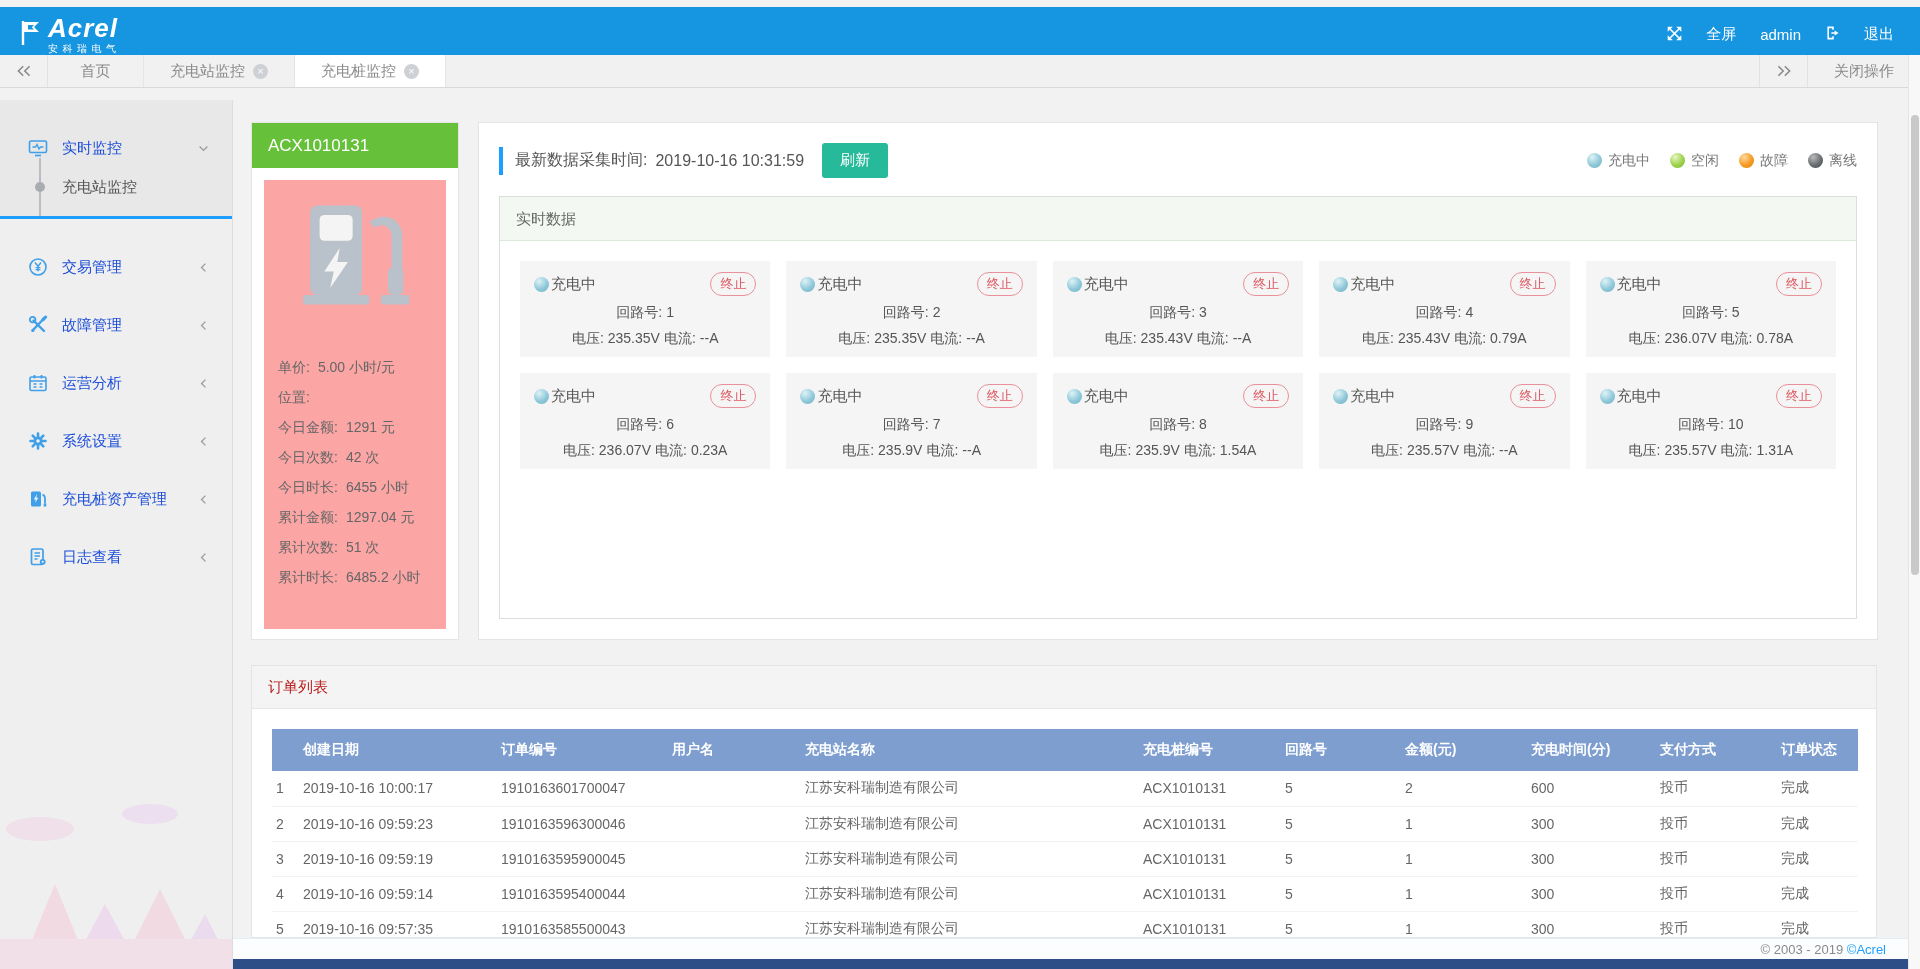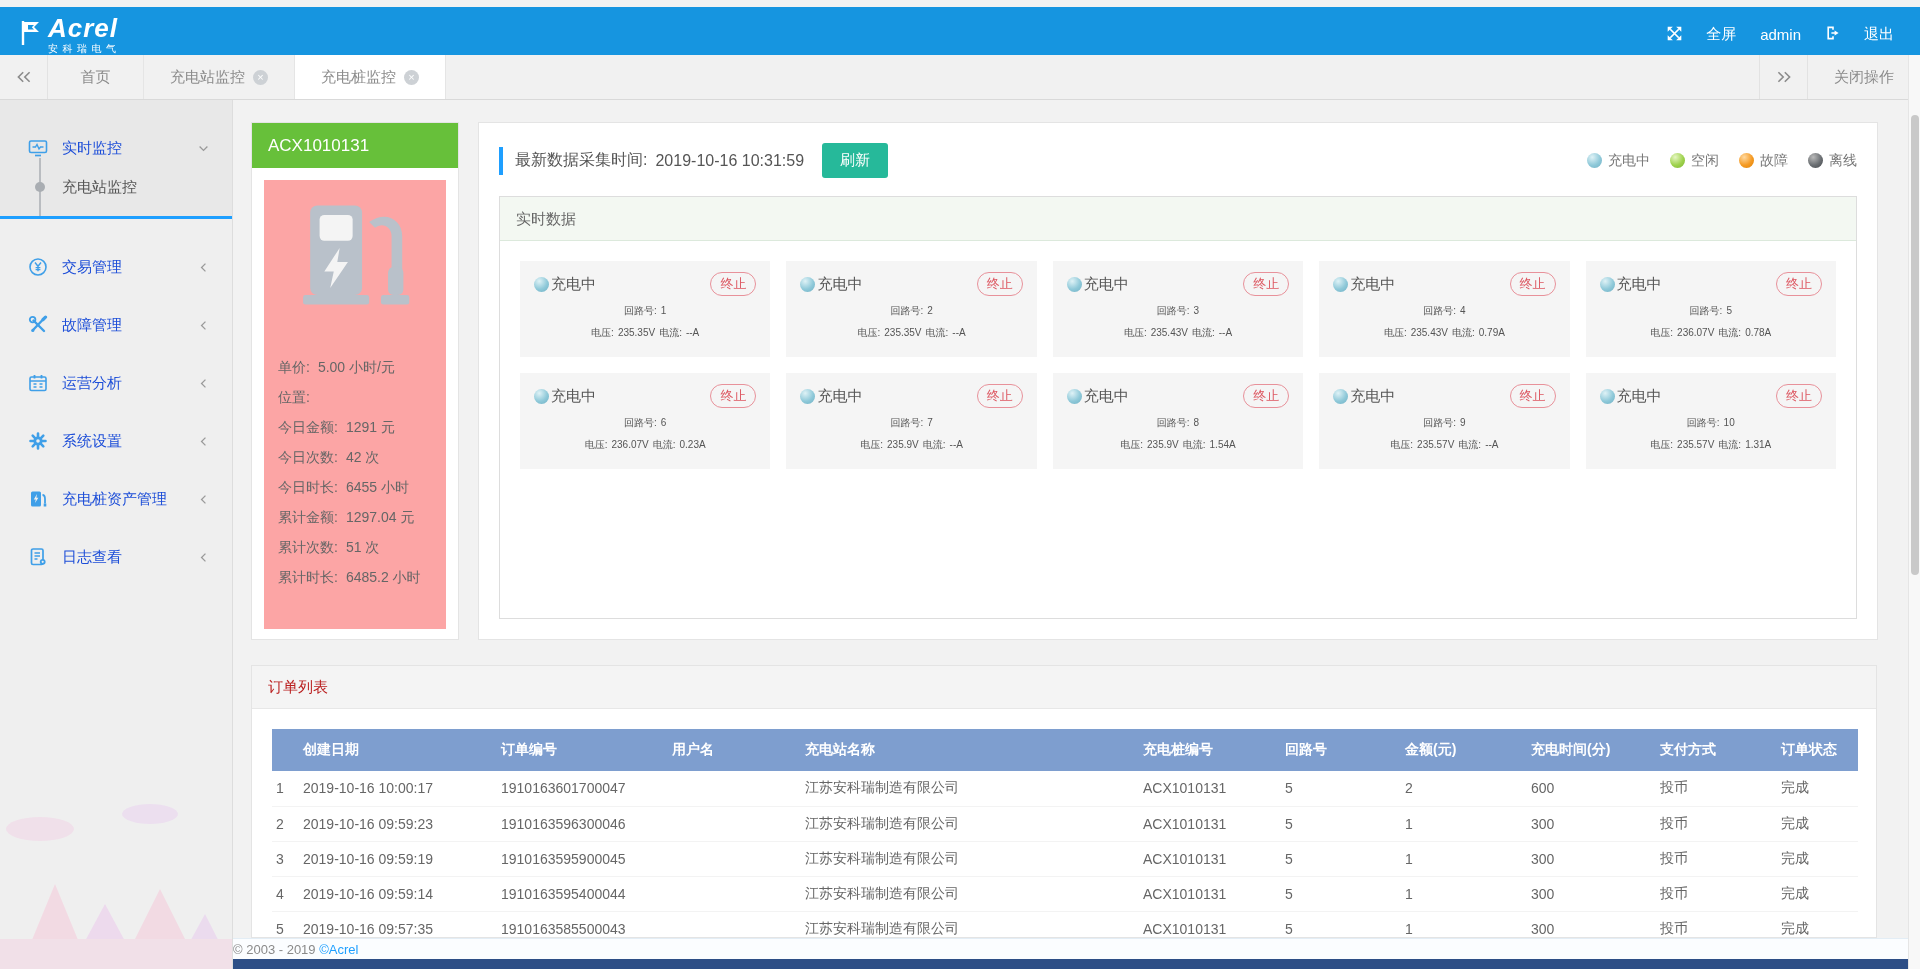--- a/index.html
+++ b/index.html
@@ -19,21 +19,21 @@
   .logo-flag { margin-right:6px; }
   .logo-texts { display:flex; flex-direction:column; line-height:1; }
   .logo-name { font-size:26px; font-weight:bold; font-style:italic; letter-spacing:1px; }
   .logo-sub { font-size:10px; letter-spacing:4.5px; margin-top:3px; }
   .app-title { font-size:23px; font-weight:bold; margin-left:28px; letter-spacing:2px; }
   .top-right { margin-left:auto; display:flex; align-items:center; gap:10px; margin-right:26px; font-size:15px; }
   .top-link { display:flex; align-items:center; gap:23px; cursor:pointer; }
   .top-user { margin:0 14px; cursor:pointer; }
   
   .tabbar {
-    position:absolute; left:0; top:55px; width:1920px; height:45px;
+    position:absolute; left:0; top:55px; width:1920px; height:33px;
     background:#f1f1f1; border-bottom:1px solid #d9d9d9;
     display:flex; align-items:stretch; font-size:15px; color:#8b8b8b;
   }
   .tab-arrow {
     width:48px; display:flex; align-items:center; justify-content:center;
     border-right:1px solid #e2e2e2; cursor:pointer; background:transparent;
   }
   .tab-arrow.right-side { border-left:1px solid #e2e2e2; border-right:none; margin-left:auto; }
   .tab {
     display:flex; align-items:center; justify-content:center; gap:8px;
@@ -109,21 +109,21 @@
   .rt-body { padding:20px; }
   .rt-grid { display:grid; grid-template-columns:repeat(5, 1fr); gap:16px; }
   .rt-card { background:#f5f5f5; height:96px; padding:11px 14px; }
   .rt-card-top { display:flex; align-items:center; }
   .rt-status { font-size:15px; color:#555; margin-left:2px; }
   .stop-btn {
     margin-left:auto; background:transparent; border:1px solid #e8919a; color:#dd5862;
     font-size:13px; padding:2px 9px; border-radius:12px; cursor:pointer;
     font-family:"Liberation Sans","DejaVu Sans",sans-serif;
   }
-  .rt-line { text-align:center; font-size:10px; color:#555; margin-top:8px; white-space:nowrap; }
+  .rt-line { text-align:center; font-size:14px; color:#555; margin-top:8px; white-space:nowrap; }
   .rt-line span { margin:0 2px; }
   
   .orders-card { left:18px; top:565px; width:1626px; height:273px; overflow:hidden; }
   .orders-head {
     height:43px; line-height:42px; padding-left:16px; font-size:15px; color:#b91c1c;
     background:#f4f4f4; border-bottom:1px solid #e7e7e7;
   }
   .orders-table-wrap { margin:20px 20px 0 20px; }
   table.orders { width:1586px; border-collapse:collapse; table-layout:fixed; font-size:14px; }
   table.orders thead th {
@@ -131,21 +131,21 @@
     height:33px; padding:12px 4px; overflow:hidden; white-space:nowrap;
   }
   table.orders tbody td {
     height:35px; color:#666; padding:0 4px; background:#fff;
     border-bottom:1px solid #f3f3f3; overflow:hidden; white-space:nowrap;
   }
   
   .page-footer {
     position:absolute; left:0; right:0; bottom:10px; height:21px;
     background:#fbfdff; border-top:1px solid #e3edf5;
-    font-size:13px; color:#8a8a8a; line-height:21px; padding-right:22px;
+    font-size:13px; color:#8a8a8a; text-align:right; line-height:21px; padding-right:22px;
   }
   .footer-brand { color:#1e9fff; cursor:pointer; }
   .bottom-strip { position:absolute; left:0; right:0; bottom:0; height:10px; background:#2d4e86; }
   
   .scrollbar-track {
     position:absolute; right:0; top:55px; width:12px; height:914px;
     background:#f8f8f8; border-left:1px solid #e5e5e5;
   }
   .scrollbar-thumb {
     position:absolute; left:2px; top:60px; width:8px; height:460px;

